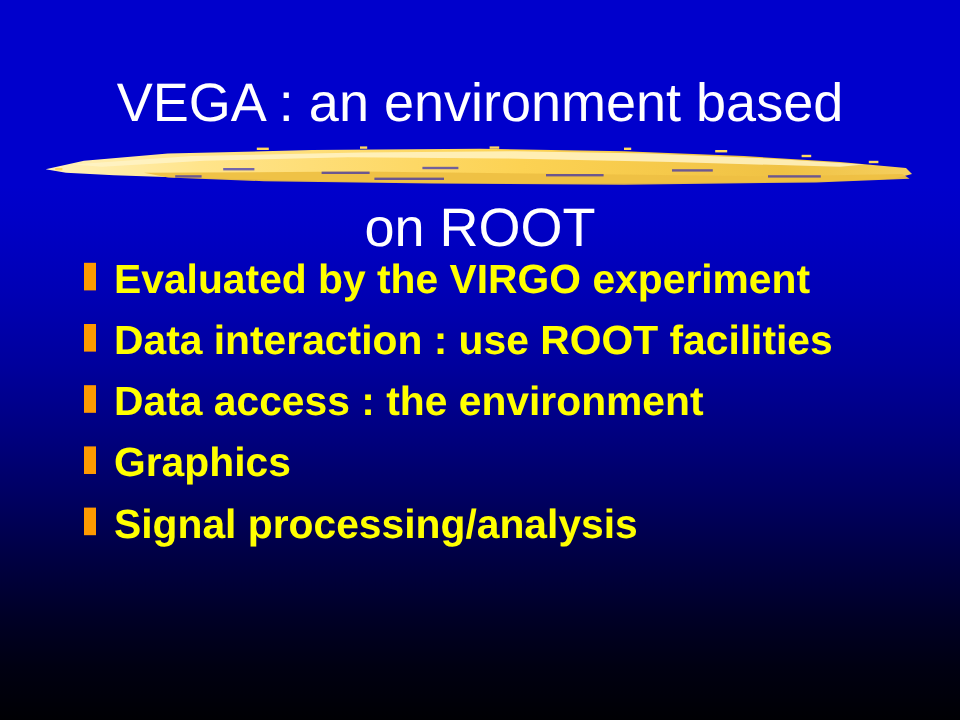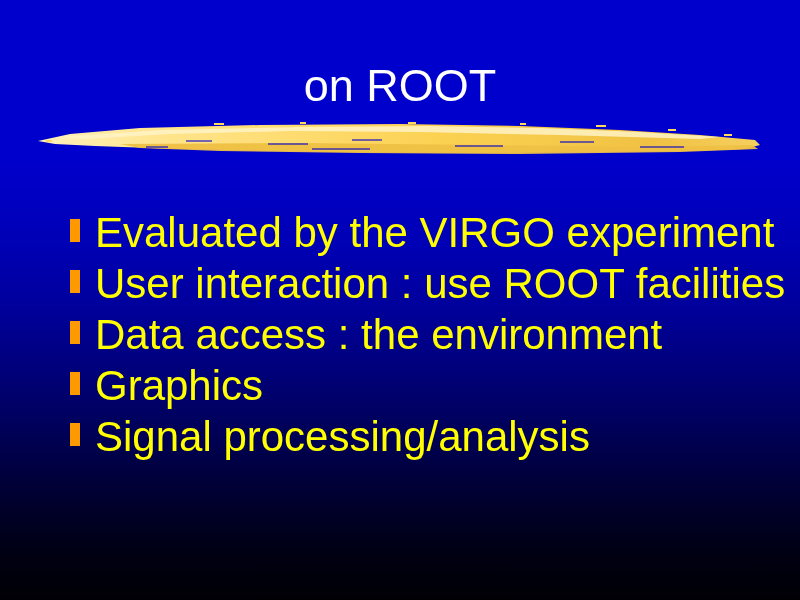--- a/index.html
+++ b/index.html
@@ -73,31 +73,33 @@
     flex: 0 0 auto;
     width: 10px;
     height: 23px;
     background: #ff9900;
     margin-top: 7px;
   }
   .bullet-text {
     flex: 1 1 auto;
     margin-left: 15px;
     color: #ffff00;
-    font-size: 42px;
+    font-size: 34px;
     line-height: 42px;
     white-space: nowrap;
+    font-weight: bold;
   }
 </style>
 </head>
 <body>
 
 <div id="slide">
 
   <div id="title">
+    <span class="title-line">VEGA : an environment based</span>
     <span class="title-line">on ROOT</span>
   </div>
 
   <div id="divider">
     <svg width="800" height="55" viewBox="0 0 800 55">
       <defs>
         <linearGradient id="gBrushV" x1="0" y1="0" x2="0" y2="1">
           <stop offset="0%" stop-color="#ffe691"></stop>
           <stop offset="35%" stop-color="#ffdd74"></stop>
           <stop offset="70%" stop-color="#f6ca4e"></stop>
@@ -147,21 +149,21 @@
 
   <div id="bullets">
 
     <div class="bullet-row">
       <span class="bullet-marker"></span>
       <span class="bullet-text">Evaluated by the VIRGO experiment</span>
     </div>
 
     <div class="bullet-row">
       <span class="bullet-marker"></span>
-      <span class="bullet-text">User interaction : use ROOT facilities</span>
+      <span class="bullet-text">Data interaction : use ROOT facilities</span>
     </div>
 
     <div class="bullet-row">
       <span class="bullet-marker"></span>
       <span class="bullet-text">Data access : the environment</span>
     </div>
 
     <div class="bullet-row">
       <span class="bullet-marker"></span>
       <span class="bullet-text">Graphics</span>

